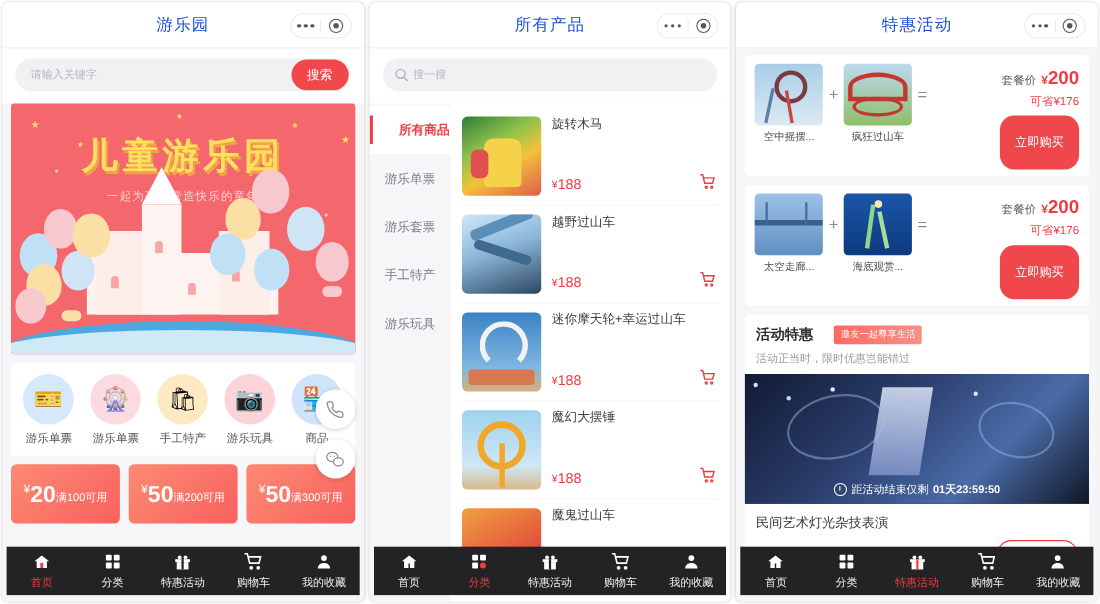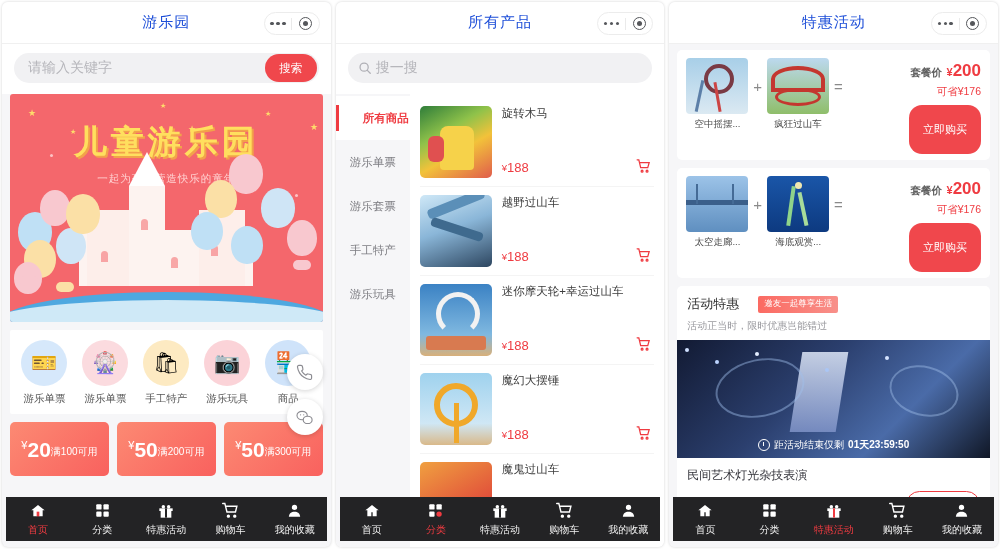--- a/index.html
+++ b/index.html
@@ -71,21 +71,21 @@
   .search-wrap { background: #fff; padding: 9px 12px 11px 12px; flex: 0 0 auto; }
   .search-box {
     height: 30px;
     background: #f1f1f3;
     border-radius: 15px;
     display: flex;
     align-items: center;
     position: relative;
     padding-left: 14px;
   }
-  .search-ph { font-size: 14px; color: #b6b6bb; }
+  .search-ph { font-size: 10px; color: #b6b6bb; }
   .search-btn {
     position: absolute; right: 2px; top: 1px;
     width: 52px; height: 28px;
     background: #f0474c;
     border-radius: 14px;
     color: #fff; font-size: 11.5px;
     display: flex; align-items: center; justify-content: center;
     cursor: pointer;
   }
   .search-box.with-icon { padding-left: 0; }
@@ -238,34 +238,34 @@
     background: #fff; border-radius: 5px;
     padding: 8px 9px 6px 9px;
     display: flex; align-items: flex-start;
     margin-bottom: 8px;
   }
   .bd-item { width: 62px; text-align: center; }
   .bd-img { width: 62px; height: 56px; border-radius: 4px; overflow: hidden; position: relative; }
   .bd-lb { font-size: 9.5px; color: #4a4a4a; margin-top: 4px; white-space: nowrap; overflow: hidden; }
   .bd-op { font-size: 15px; color: #8a8a8a; padding: 20px 5px 0 5px; }
   .bd-right { flex: 1; padding-left: 8px; padding-top: 3px; text-align: right; }
-  .bd-pl { font-size: 10.5px; color: #606060; font-weight: bold; }
+  .bd-pl { font-size: 10.5px; color: #606060; }
   .bd-price { font-size: 17px; color: #ef3b41; font-weight: bold; }
   .bd-price small { font-size: 11px; }
   .bd-save { font-size: 10.5px; color: #ef3b41; margin: 4px 0 6px 0; }
   .bd-buy {
     display: inline-block;
     background: #f0474c; color: #fff;
     font-size: 11px; border-radius: 13px;
     padding: 17px 14px; cursor: pointer;
   }
 
   .act-head { background: #fff; border-radius: 5px 5px 0 0; padding: 9px 10px 7px 10px; margin-bottom: 0; }
   .act-t1 { display: flex; align-items: center; gap: 7px; }
-  .act-title { font-size: 13px; color: #2f2f2f; font-weight: normal; }
+  .act-title { font-size: 13px; color: #2f2f2f; font-weight: bold; }
   .act-badge {
     background: linear-gradient(90deg,#fb6a62,#f8908a);
     color: #fff; font-size: 8.5px;
     padding: 2.5px 6px; border-radius: 2px; margin-left: 12px;
   }
   .act-sub { font-size: 10px; color: #9a9a9f; margin-top: 6px; }
 
   .act-card { background: #fff; border-radius: 0 0 5px 5px; overflow: hidden; }
   .act-img { height: 118px; position: relative; overflow: hidden; background: #1a2238; }
   .countdown {

